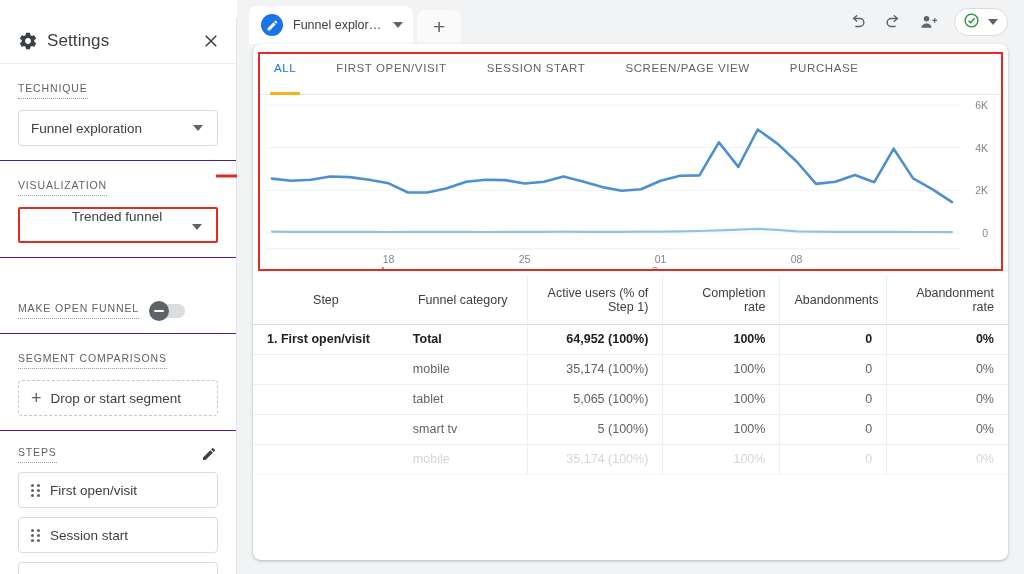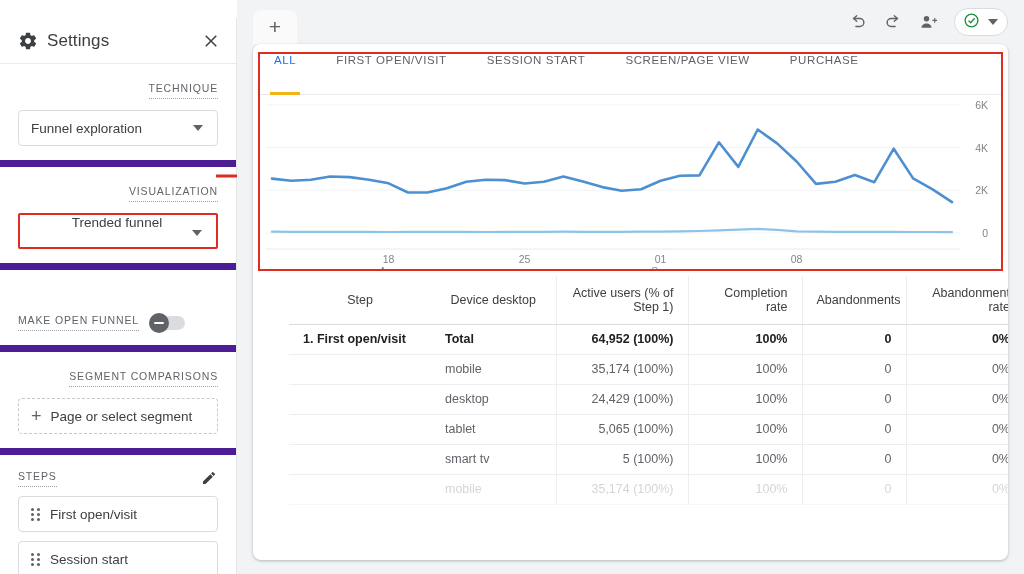--- a/index.html
+++ b/index.html
@@ -27,21 +27,21 @@
     border-bottom: 1px solid #e8eaed;
   }
   .sb-header .gear { width: 20px; height: 20px; margin-right: 9px; flex: 0 0 auto; }
   .sb-title { font-size: 17px; color: #3c4043; letter-spacing: .1px; }
   .sb-header .x-btn {
     margin-left: auto; width: 22px; height: 22px;
     display: flex; align-items: center; justify-content: center;
     cursor: pointer;
   }
 
-  .sb-section { padding: 14px 18px 14px 18px; border-bottom: 7px solid #4c1d95; text-align: right; }
+  .sb-section { padding: 14px 18px 14px 18px; border-bottom: 1px solid #4c1d95; }
   .sb-label {
     font-size: 10.5px; letter-spacing: .85px; color: #5f6368;
     text-transform: uppercase;
     border-bottom: 1px dotted #9aa0a6;
     display: inline-block; padding-bottom: 3px; line-height: 13px;
   }
   .sb-row { display: flex; align-items: center; }
   .sb-row .sb-label { flex: 0 0 auto; }
   .pencil-btn { margin-left: auto; width: 18px; height: 18px; cursor: pointer; display:flex; align-items:center; justify-content:center;}
 
@@ -150,37 +150,36 @@
     border: 2px solid #e02c20;
     overflow: hidden;
   }
   .tabs {
     height: 41px; display: flex; align-items: center; padding-left: 14px;
     border-bottom: 1px solid #e8eaed; position: relative;
   }
   .vtab {
     font-size: 11.5px; letter-spacing: .6px; color: #5f6368;
     padding: 0 0 12px 0; margin-right: 40px; height: 41px;
-    display: flex; align-items: flex-start; cursor: pointer; position: relative;
+    display: flex; align-items: center; cursor: pointer; position: relative;
     text-transform: uppercase;
   }
   .vtab.active { color: #1a73e8; }
   .vtab.active:after {
     content:""; position: absolute; left: -4px; right: -4px; bottom: 0;
     height: 3px; background: #f2b418;
   }
 
   .chart-wrap { position: absolute; left: 0; right: 0; top: 41px; bottom: 0; }
   .chart-svg { display: block; }
 
   
   .table-wrap {
     position: absolute; left: 0; right: 0; top: 232px; bottom: 0;
     overflow: hidden;
-    padding-left: 36px;
   }
   table { width: 100%; border-collapse: collapse; table-layout: fixed; }
   th, td {
     font-size: 12.5px; color: #3c4043; padding: 0 14px;
     border-bottom: 1px solid #eceff1;
   }
   thead th {
     height: 48px; vertical-align: middle; color: #3c4043; font-weight: 400;
     border-bottom: 1px solid #dadce0;
   }
@@ -241,21 +240,21 @@
       <span class="toggle">
           <span class="knob"></span>
         </span>
     </div>
   </div>
 
   <div class="sb-section">
     <span class="sb-label">SEGMENT COMPARISONS</span>
     <div class="dashed-box">
       <span class="plus">+</span>
-      <span>Page or select segment</span>
+      <span>Drop or start segment</span>
     </div>
   </div>
 
   <div class="sb-section">
     <div class="sb-row">
       <span class="sb-label">STEPS</span>
       <span class="pencil-btn">
         <svg viewBox="0 0 24 24" width="16" height="16" fill="#3c4043">
             <path d="M3 17.25V21h3.75L17.81 9.94l-3.75-3.75L3 17.25zM20.71 7.04c.39-.39.39-1.02 0-1.41l-2.34-2.34a.9959.9959 0 0 0-1.41 0l-1.83 1.83 3.75 3.75 1.83-1.83z"></path>
           </svg>
@@ -306,20 +305,29 @@
 </div>
 
 <svg id="annot-arrow" viewBox="0 0 50 16">
   <line x1="0" y1="8" x2="36" y2="8" stroke="#e02c20" stroke-width="3"></line>
   <polygon points="34,2 48,8 34,14" fill="#e02c20"></polygon>
 </svg>
 
 <div id="main">
 
   <div class="topbar">
+    <div class="tab">
+      <span class="avatar">
+        <svg viewBox="0 0 24 24" width="13" height="13" fill="#ffffff">
+            <path d="M3 17.25V21h3.75L17.81 9.94l-3.75-3.75L3 17.25zM20.71 7.04c.39-.39.39-1.02 0-1.41l-2.34-2.34a.9959.9959 0 0 0-1.41 0l-1.83 1.83 3.75 3.75 1.83-1.83z"></path>
+          </svg>
+      </span>
+      <span class="tab-label">Funnel explor…</span>
+      <span class="caret"></span>
+    </div>
     <div class="tab-add">+</div>
 
     <div class="top-actions">
       <span class="icon-btn">
         <svg viewBox="0 0 24 24" width="19" height="19" fill="none" stroke="#5f6368" stroke-width="1.8" stroke-linecap="round">
             <path d="M8 7H15a5 5 0 0 1 0 10h-5"></path>
             <polyline points="11,3.5 7,7 11,10.5"></polyline>
           </svg>
       </span>
       <span class="icon-btn">
@@ -398,48 +406,40 @@
           <col class="col-step">
             <col class="col-dev">
             <col class="col-au">
             <col class="col-cr">
             <col class="col-ab">
             <col class="col-ar">
         </colgroup>
         <thead>
           <tr>
             <th>Step</th>
-            <th>Device desktop</th>
+            <th>Funnel category</th>
             <th class="num bl">Active users (% of Step 1)</th>
             <th class="num bl">Completion rate</th>
             <th class="num bl">Abandonments</th>
             <th class="num bl">Abandonment rate</th>
           </tr>
         </thead>
         <tbody id="tbody">
             <tr class="main">
               <td>1. First open/visit</td>
               <td>Total</td>
               <td class="num bl">64,952 (100%)</td>
               <td class="num bl">100%</td>
               <td class="num bl">0</td>
               <td class="num bl">0%</td>
             </tr>
             <tr class="sub">
               <td></td>
               <td>mobile</td>
               <td class="num bl">35,174 (100%)</td>
-              <td class="num bl">100%</td>
-              <td class="num bl">0</td>
-              <td class="num bl">0%</td>
-            </tr>
-            <tr class="sub">
-              <td></td>
-              <td>desktop</td>
-              <td class="num bl">24,429 (100%)</td>
               <td class="num bl">100%</td>
               <td class="num bl">0</td>
               <td class="num bl">0%</td>
             </tr>
             <tr class="sub">
               <td></td>
               <td>tablet</td>
               <td class="num bl">5,065 (100%)</td>
               <td class="num bl">100%</td>
               <td class="num bl">0</td>

